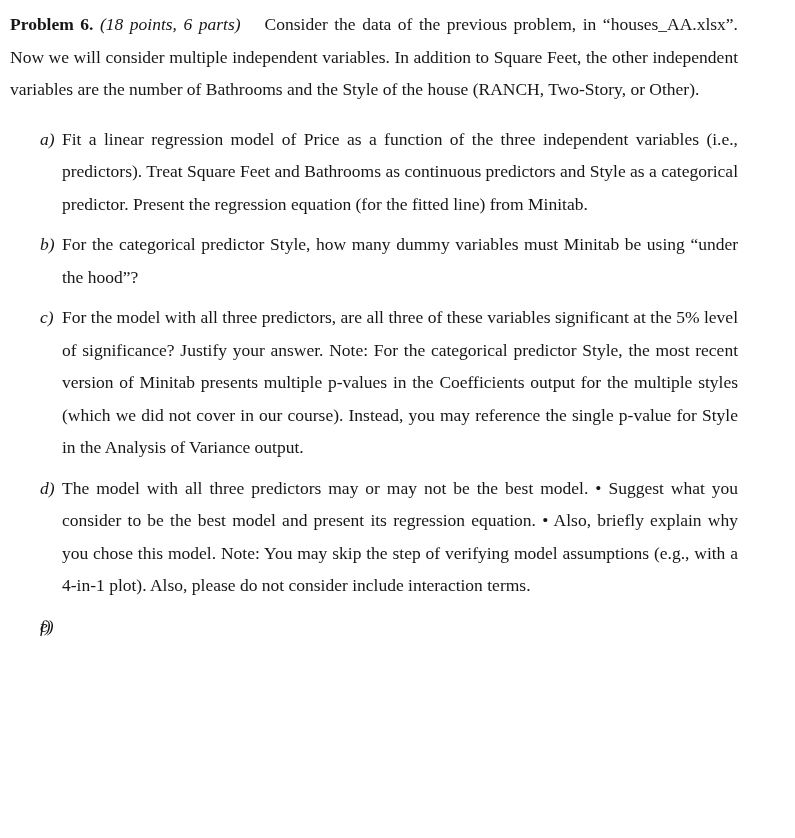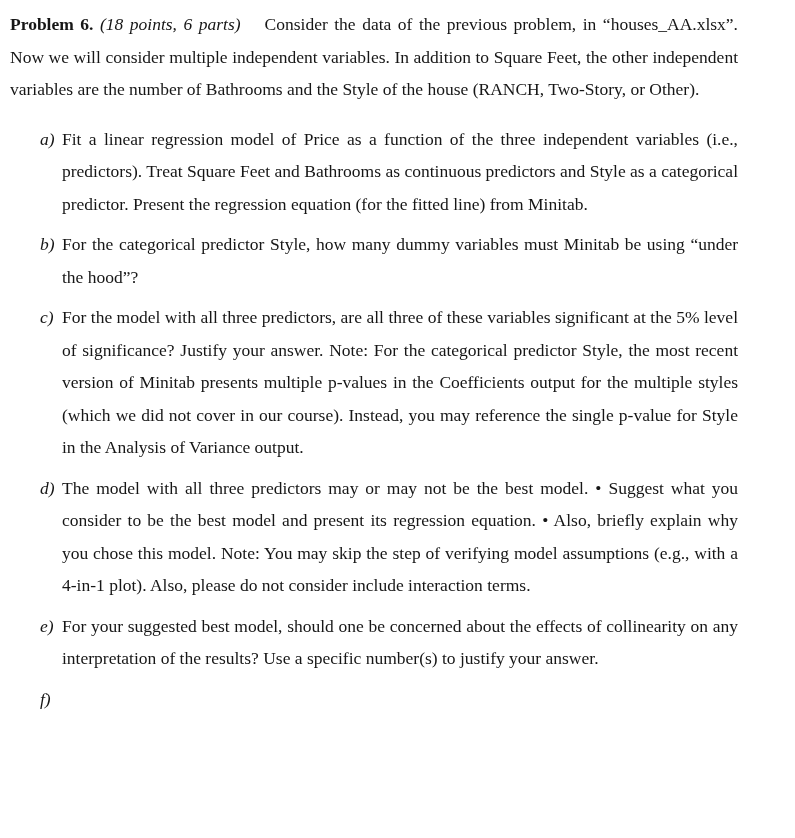--- a/index.html
+++ b/index.html
@@ -77,21 +77,20 @@
         <span>For the model with all three predictors, are all three of these variables significant at the 5% level of significance? Justify your answer. Note: For the categorical predictor Style, the most recent version of Minitab presents multiple p-values in the Coefficients output for the multiple styles (which we did not cover in our course). Instead, you may reference the single p-value for Style in the Analysis of Variance output.</span>
       </div>
 
       <div class="part-item">
         <span class="part-label">d)</span>
         <span>The model with all three predictors may or may not be the best model. • Suggest what you consider to be the best model and present its regression equation. • Also, briefly explain why you chose this model. Note: You may skip the step of verifying model assumptions (e.g., with a 4-in-1 plot). Also, please do not consider include interaction terms.</span>
       </div>
 
       <div class="part-item">
         <span class="part-label">e)</span>
-        <span>For your suggested best model, should one be concerned about the effects of collinearity on any interpretation of the results? Use a specific number(s) to justify your answer.</span>
       </div>
 
       <div class="part-item">
         <span class="part-label">f)</span>
       </div>
 
     </div>
   </div>
 </div>
 

